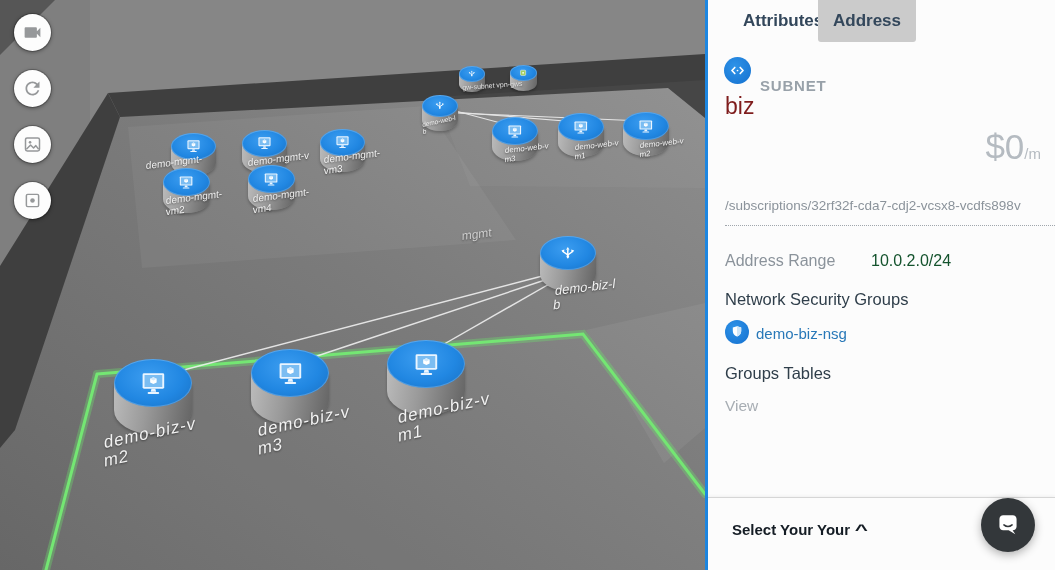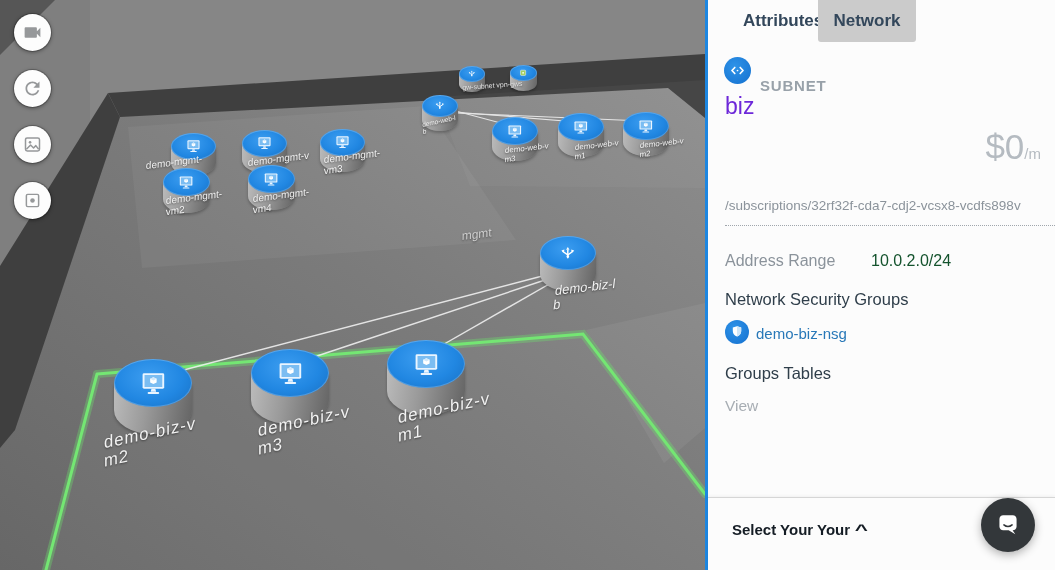--- a/index.html
+++ b/index.html
@@ -41,21 +41,21 @@
   #tab-versions { left:110px; width:98px; justify-content:center; background:#cbcbcb;
     border-radius:0 0 3px 3px; }
 
   .blue-badge { position:absolute; border-radius:50%;
     background:radial-gradient(circle at 40% 35%, #2e93e8, #1470cf);
     display:flex; align-items:center; justify-content:center; }
   #subnet-badge { left:16px; top:57px; width:27px; height:27px; }
   #subnet-badge svg { width:19px; height:19px; }
   #subnet-type { position:absolute; left:52px; top:77px; font-size:15px; letter-spacing:.8px;
     color:#98a1a9; font-weight:700; }
-  #res-name { position:absolute; left:17px; top:93px; font-size:23px; color:#6d28d9; }
+  #res-name { position:absolute; left:17px; top:93px; font-size:23px; color:#7f1d1d; }
   #cost { position:absolute; right:14px; top:127px; color:#b5bbc1; }
   #cost .big { font-size:35px; font-weight:400; }
   #cost .unit { font-size:15px; }
   #sub-path { position:absolute; left:17px; top:198px; width:330px; font-size:13.5px;
     color:#8b939b; white-space:nowrap; overflow:hidden;
     border-bottom:1px dotted #a0a6ac; padding-bottom:12px; }
   .field-label { position:absolute; left:17px; font-size:16px; color:#8b939b; }
   .field-value { position:absolute; font-size:16px; color:#14532d; }
   .section-h { position:absolute; left:17px; font-size:16.5px; color:#2f3e4a; font-weight:500; }
   #nsg-badge { left:17px; top:320px; width:24px; height:24px; }
@@ -373,21 +373,21 @@
   </button>
   <button class="tool-btn" style="top:182px">
     <svg viewBox="0 0 24 24" fill="none" stroke="#96989a" stroke-width="1.7">
       <rect x="5" y="5" width="14" height="14" rx="1.5"></rect>
       <circle cx="12" cy="12" r="2.6" fill="#96989a" stroke="none"></circle>
       </svg>
   </button>
 
   <div id="panel">
     <div class="tab" id="tab-attributes">Attributes</div>
-    <div class="tab" id="tab-versions">Network</div>
+    <div class="tab" id="tab-versions">Address</div>
 
     <div class="blue-badge" id="subnet-badge">
       <svg viewBox="0 0 24 24" fill="none" stroke="#fff" stroke-width="2.1" stroke-linecap="round" stroke-linejoin="round">
         <path d="M8.6 8.2L5 12l3.6 3.8"></path>
           <path d="M15.4 8.2L19 12l-3.6 3.8"></path>
         <circle cx="12" cy="12" r="1.1" fill="#fff" stroke="none"></circle>
         </svg>
     </div>
     <div id="subnet-type">SUBNET</div>
     <div id="res-name">biz</div>

